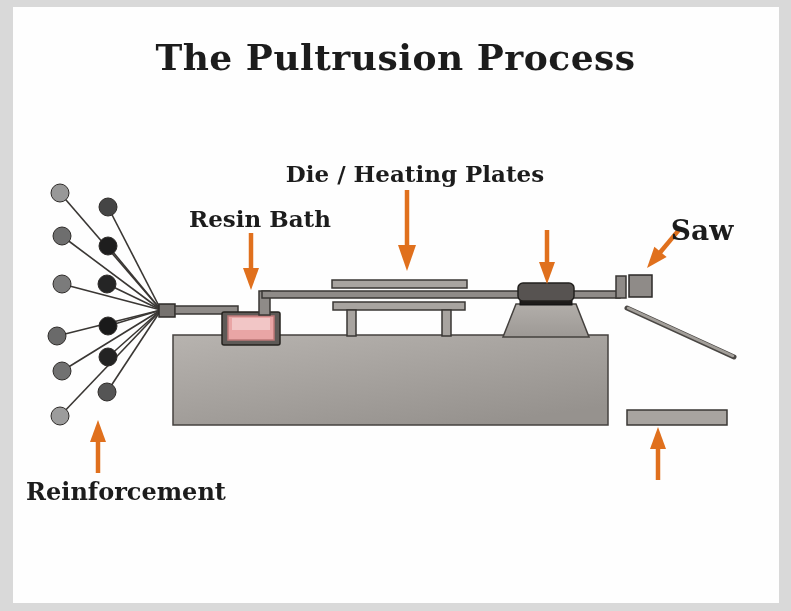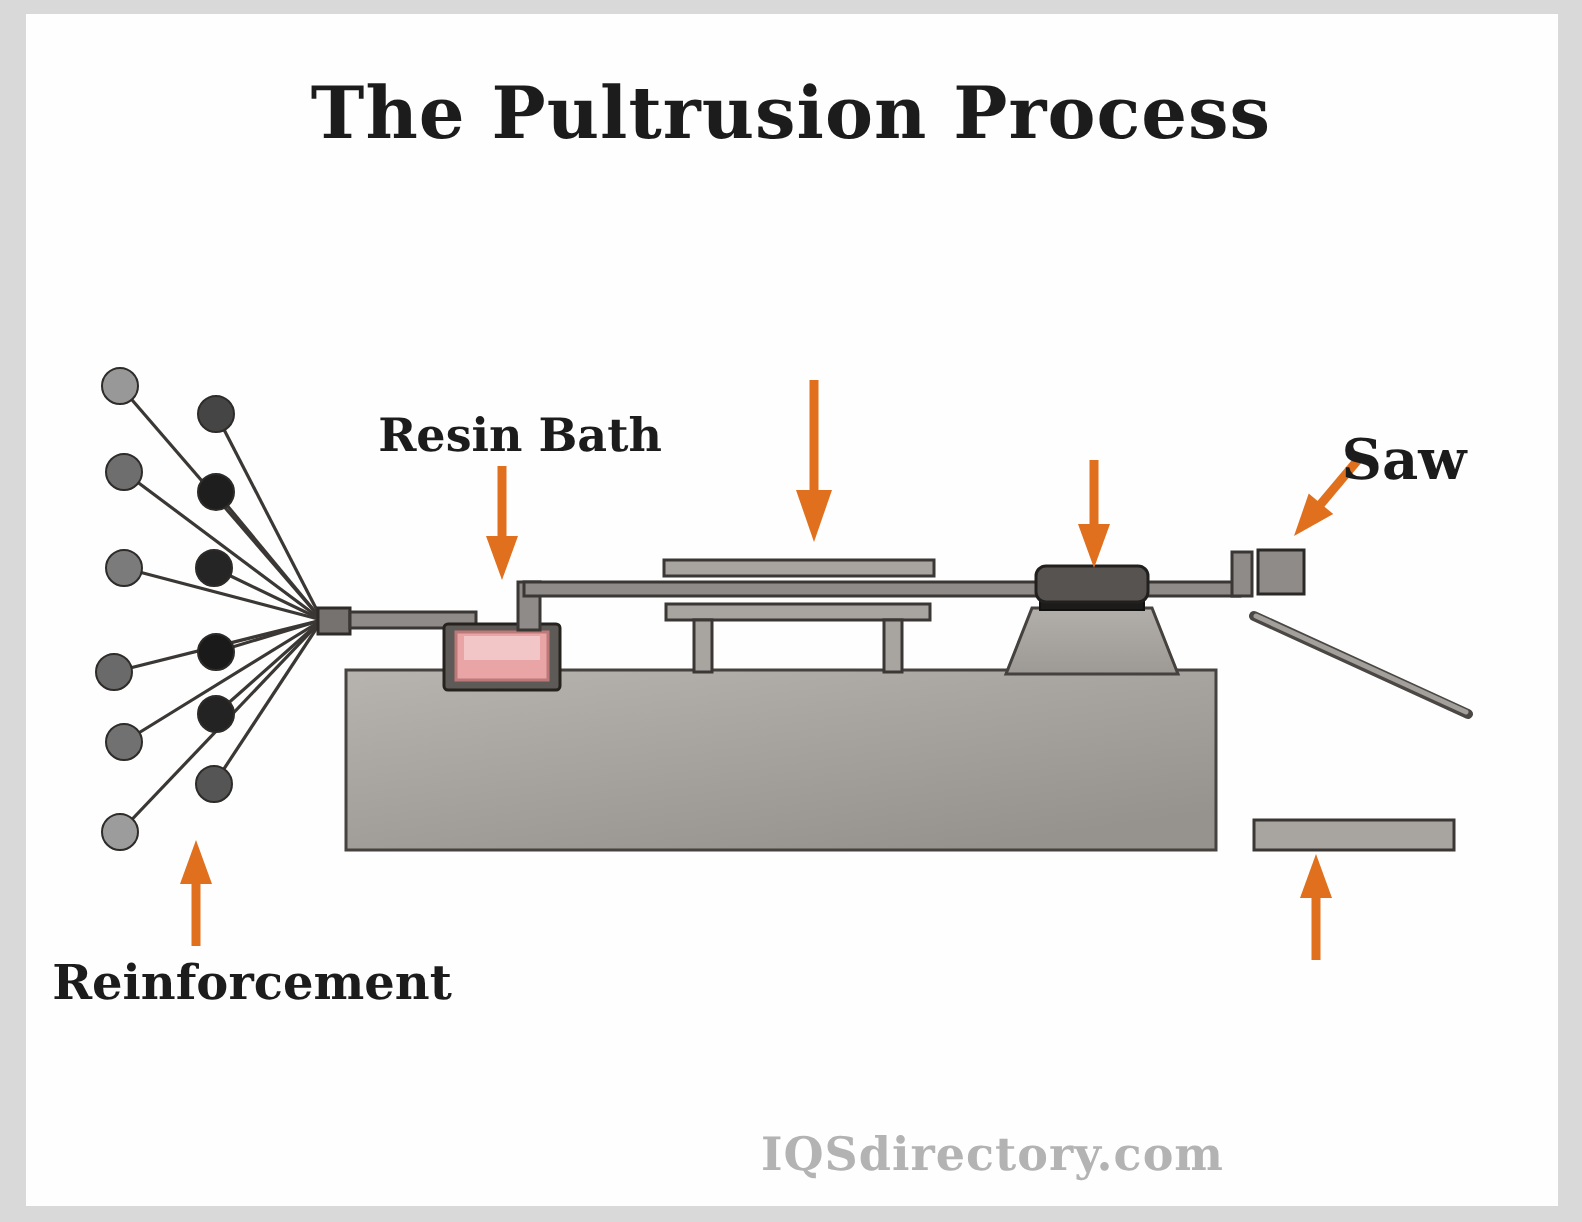--- a/index.html
+++ b/index.html
@@ -149,18 +149,18 @@
       <polygon class="arrow-head" points="0,0 -8,-21 8,-21"></polygon>
     </g>
     <g transform="translate(658,427) rotate(180)">
       <line class="arrow-shaft" x1="0" y1="-20" x2="0" y2="-53"></line>
       <polygon class="arrow-head" points="0,0 -8,-22 8,-22"></polygon>
     </g>
   </svg>
 
   <div class="page-title">The Pultrusion Process</div>
 
+  <div class="lbl lbl-die">Die / Heating Plates</div>
   <div class="lbl lbl-resin">Resin Bath</div>
   <div class="lbl lbl-saw">Saw</div>
   <div class="lbl lbl-reinforcement">Reinforcement</div>
 
-  <div class="watermark">IQSdirectory.com</div>
 </div>
 
 </body></html>

